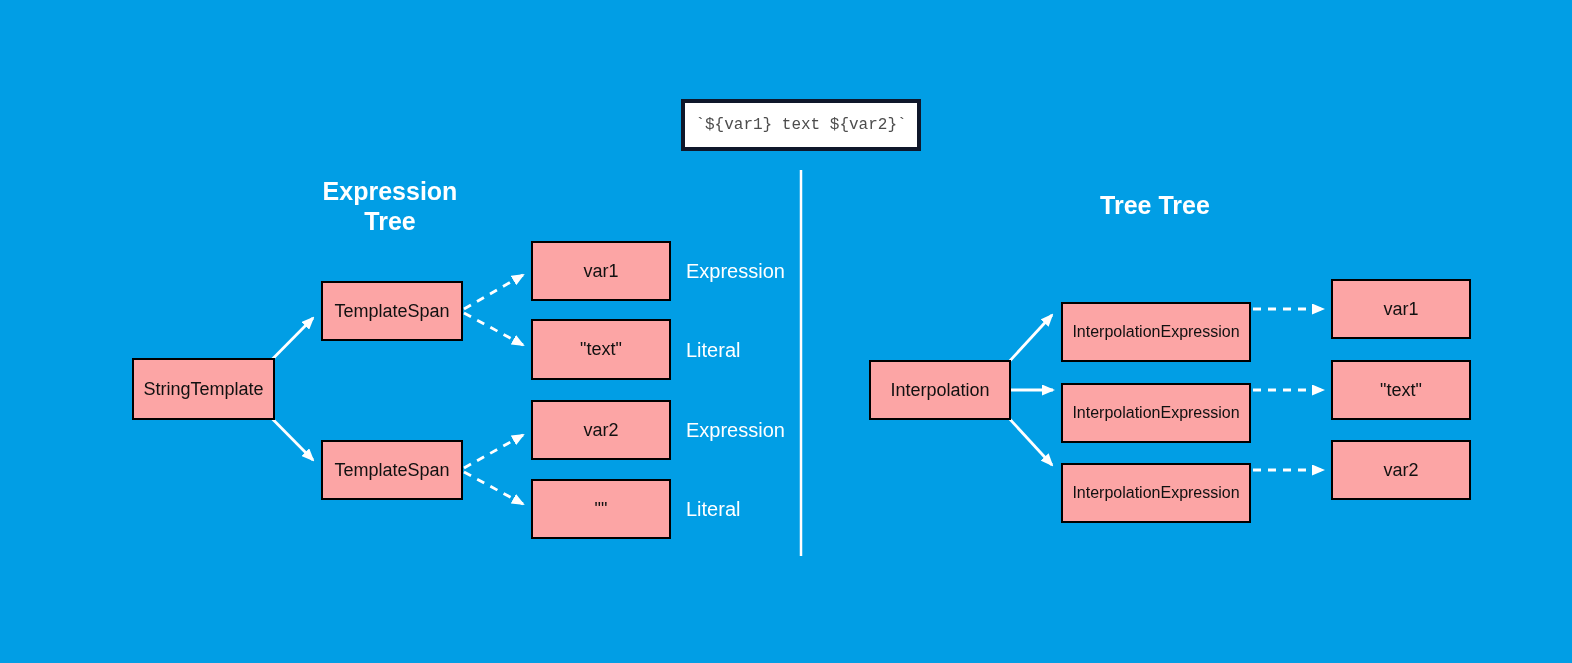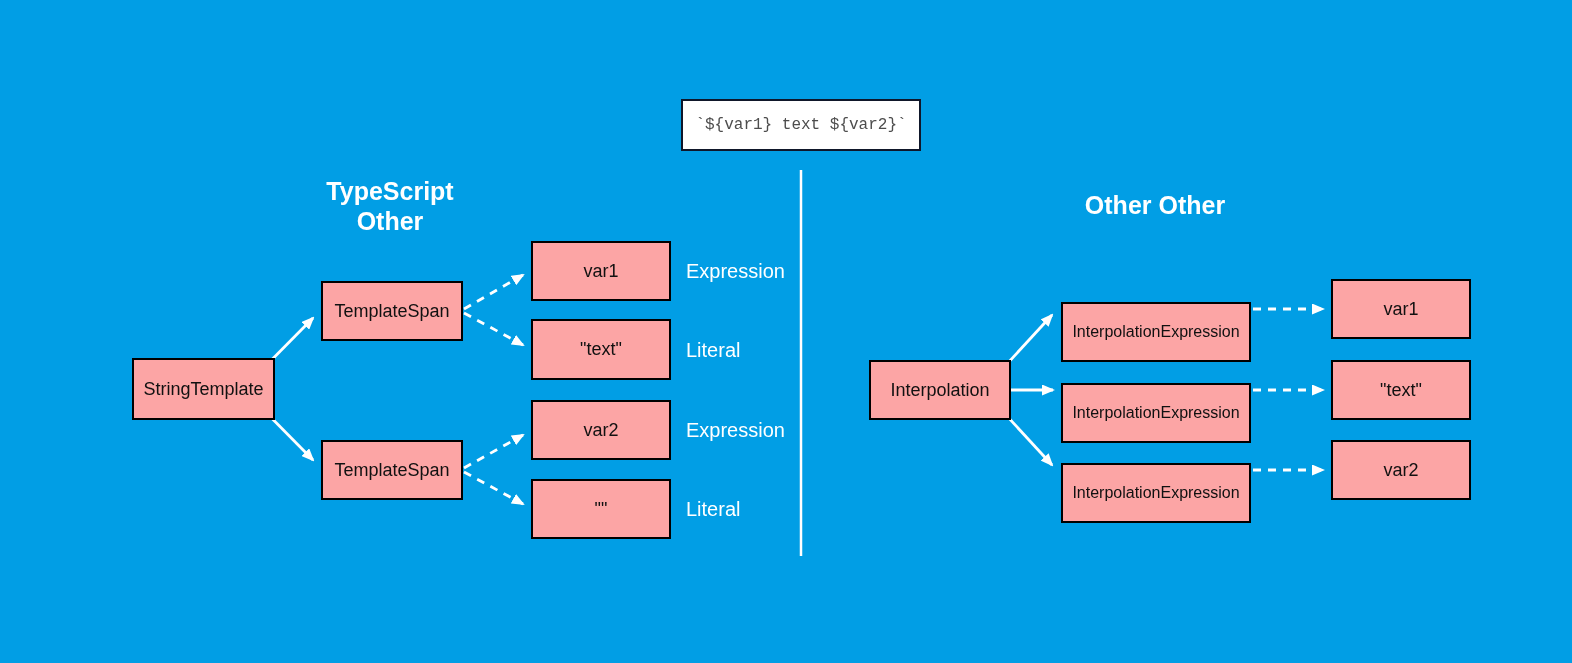--- a/index.html
+++ b/index.html
@@ -29,21 +29,21 @@
     color: #111111;
     white-space: nowrap;
     z-index: 2;
   }
   .node.wide { font-size: 16px; margin-top: 23px; }
   .code-box {
     position: absolute;
     left: 681px; top: 99px;
     width: 240px; height: 52px;
     background: #ffffff;
-    border: 2px solid #0f172a;
+    border: 4px solid #0f172a;
     box-sizing: border-box;
     display: flex;
     align-items: center;
     justify-content: center;
     font-family: "Liberation Mono", monospace;
     font-size: 16px;
     color: #4d4d4d;
     white-space: pre;
     z-index: 2;
   }
@@ -97,22 +97,22 @@
 
     <line x1="1253" y1="309" x2="1323" y2="309" stroke="#ffffff" stroke-width="2.8" stroke-dasharray="8 7" marker-end="url(#ah)"></line>
     <line x1="1253" y1="390" x2="1323" y2="390" stroke="#ffffff" stroke-width="2.8" stroke-dasharray="8 7" marker-end="url(#ah)"></line>
     <line x1="1253" y1="470" x2="1323" y2="470" stroke="#ffffff" stroke-width="2.8" stroke-dasharray="8 7" marker-end="url(#ah)"></line>
   </svg>
 
   <div class="code-box">
     <span>`${var1} text ${var2}`</span>
   </div>
 
-  <div class="tree-title title-left">TypeScript Other</div>
-  <div class="tree-title title-right">Other Other</div>
+  <div class="tree-title title-left">Expression Tree</div>
+  <div class="tree-title title-right">Tree Tree</div>
 
   <div class="node" style="left:100px;top:358px;width:143px;height:62px;margin-left:32px;">StringTemplate</div>
 
   <div class="node" style="left:321px;top:281px;width:142px;height:60px;">TemplateSpan</div>
   <div class="node" style="left:321px;top:440px;width:142px;height:60px;">TemplateSpan</div>
 
   <div class="node" style="left:531px;top:241px;width:140px;height:60px;">var1</div>
   <div class="node" style="left:531px;top:319px;width:140px;height:61px;">"text"</div>
   <div class="node" style="left:531px;top:400px;width:140px;height:60px;">var2</div>
   <div class="node" style="left:531px;top:479px;width:140px;height:60px;">""</div>

